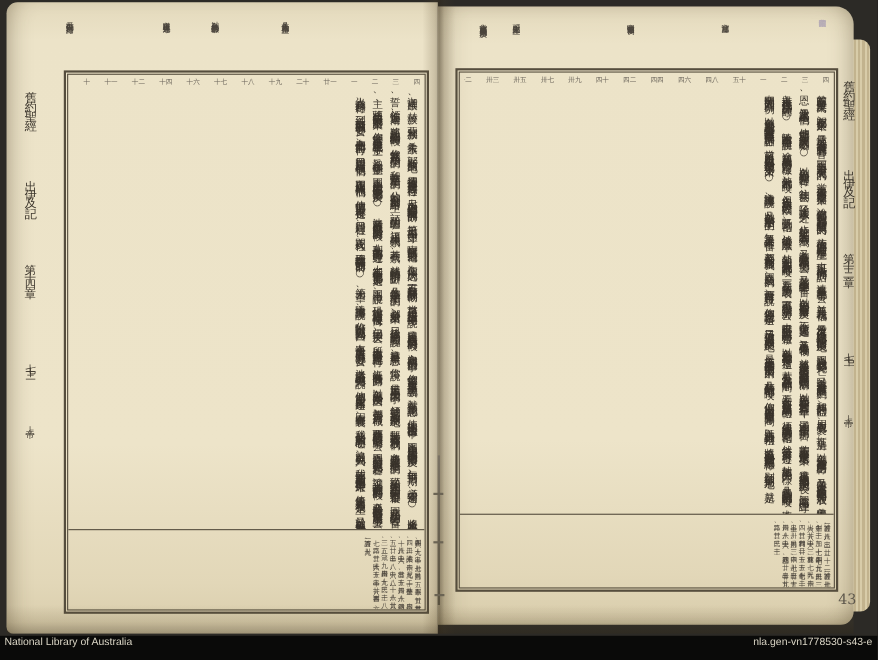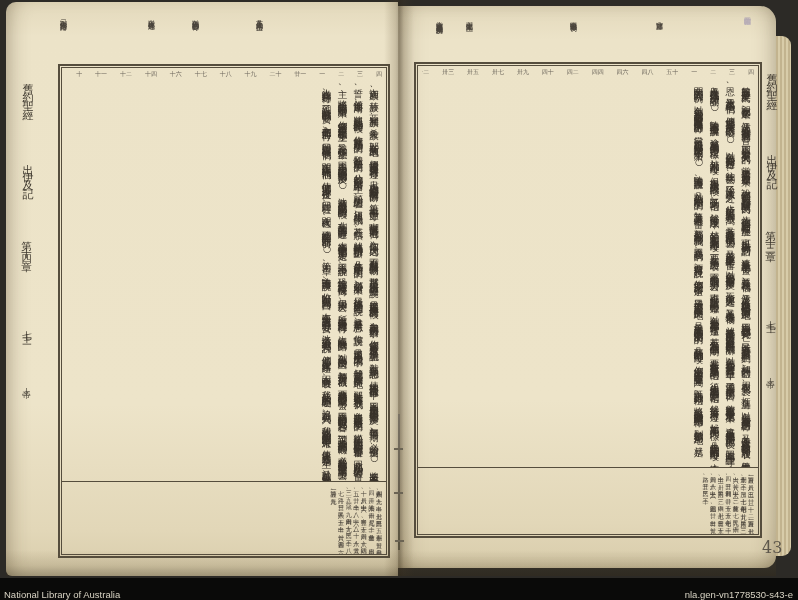--- a/index.html
+++ b/index.html
@@ -56,25 +56,25 @@
   .stitch{position:absolute;left:398px;top:414px;width:2px;height:136px;z-index:3;
         background:linear-gradient(#7a7264,#59523f);}
   .knot{position:absolute;width:9px;height:2px;background:#6b6454;z-index:3;}
   .knot1{left:394px;top:448px;}
   .knot2{left:394px;top:492px;}
   .knot3{left:395px;top:540px;}
   .bottom-shade{position:absolute;left:6px;top:550px;width:770px;height:26px;z-index:2;pointer-events:none;
         background:linear-gradient(180deg,rgba(90,75,45,0) 0%,rgba(90,75,45,.16) 60%,rgba(55,45,25,.32) 100%);}
   
   .print-num{position:absolute;left:762px;top:538px;z-index:4;
-        font-size:16px;color:#5c564b;font-family:"DejaVu Serif",serif;}
+        font-size:13px;color:#5c564b;font-family:"DejaVu Serif",serif;}
   
   .idbar{position:absolute;left:0;top:578px;width:798px;height:22px;z-index:5;
         background:#0a0a09;color:#d9d4c4;display:flex;justify-content:space-between;
-        align-items:flex-end;padding:0 5px 0 4px;box-sizing:border-box;
+        align-items:flex-start;padding:0 5px 0 4px;box-sizing:border-box;
         font-family:"Liberation Sans",sans-serif;font-size:9.5px;}
 </style>
 </head>
 <body>
 
 <div id="stage">
 
   <div class="edge-stack"></div>
 
   <div class="page page-left">

